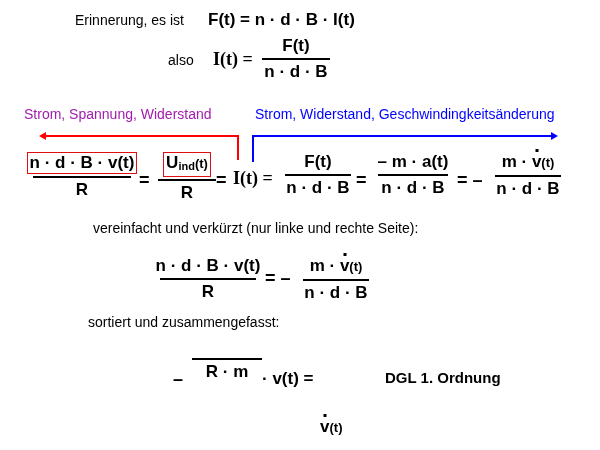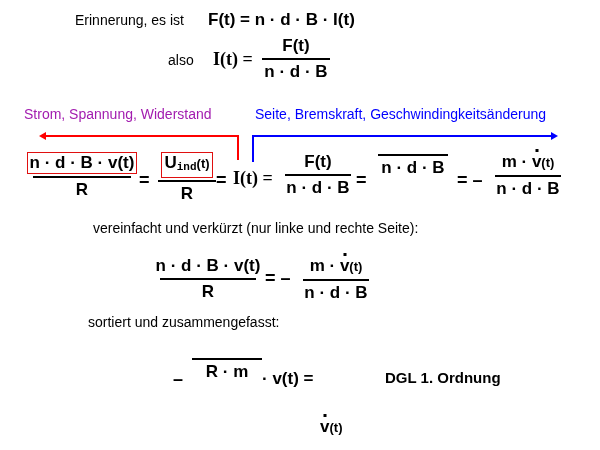--- a/index.html
+++ b/index.html
@@ -12,39 +12,39 @@
   .frac { position: absolute; display: flex; flex-direction: column; align-items: center; }
   .num, .den { white-space: nowrap; font-weight: bold; font-size: 17px; line-height: 20px; }
   .bar { height: 2px; background: #000; align-self: stretch; margin: 2px 0; }
   .box { border: 1.5px solid #e01010; padding: 0 2px; }
   .red { color: #a21caf; }
   .blue { color: #0000ff; }
   .dotv { position: relative; display: inline-block; }
   .dotv::before { content: ""; position: absolute; left: 50%; top: -3px; width: 3px; height: 3px;
                   background: #000; transform: translateX(-50%); }
   sup { font-size: 11px; vertical-align: 7px; }
-  sub { font-size: 11px; vertical-align: -2px; font-family: Liberation Mono, monospace; }
+  sub { font-size: 11px; vertical-align: -2px; }
   .eq { font-size: 18px; font-weight: bold; }
 </style>
 </head>
 <body>
 
 <div class="abs txt" style="left:75px; top:12px;">Erinnerung, es ist</div>
 <div class="abs big" style="left:208px; top:10px;">F(t) = n · d · B · I(t)</div>
 
 <div class="abs txt" style="left:168px; top:52px;">also</div>
 <div class="abs serif" style="left:213px; top:49px;">I(t) =</div>
 <div class="frac" style="left:262px; top:36px; width:68px;">
   <div class="num">F(t)</div>
   <div class="bar"></div>
   <div class="den">n · d · B</div>
 </div>
 
 <div class="abs txt red" style="left:24px; top:106px;">Strom, Spannung, Widerstand</div>
-<div class="abs txt blue" style="left:255px; top:106px;">Seite, Bremskraft, Geschwindingkeitsänderung</div>
+<div class="abs txt blue" style="left:255px; top:106px;">Strom, Widerstand, Geschwindingkeitsänderung</div>
 
 <svg class="abs" style="left:0; top:0;" width="600" height="450">
   <g>
     <polyline points="238,160 238,136 44,136" fill="none" stroke="#ff0000" stroke-width="2"></polyline>
     <polygon points="39,136 46,132 46,140" fill="#ff0000"></polygon>
   </g>
   <g>
     <polyline points="253,162 253,136 552,136" fill="none" stroke="#0000ff" stroke-width="2"></polyline>
     <polygon points="558,136 551,132 551,140" fill="#0000ff"></polygon>
   </g>
@@ -66,20 +66,21 @@
 <div class="abs eq" style="left:216px; top:170px;">=</div>
 <div class="abs serif" style="left:233px; top:168px;">I(t) =</div>
 
 <div class="frac" style="left:285px; top:152px; width:66px;">
   <div class="num">F(t)</div>
   <div class="bar"></div>
   <div class="den">n · d · B</div>
 </div>
 <div class="abs eq" style="left:356px; top:170px;">=</div>
 <div class="frac" style="left:378px; top:152px; width:70px;">
+  <div class="num">– m · a(t)</div>
   <div class="bar"></div>
   <div class="den">n · d · B</div>
 </div>
 <div class="abs eq" style="left:457px; top:170px;">= –</div>
 <div class="frac" style="left:495px; top:152px; width:66px;">
   <div class="num">
     <span>m ·</span>
     <span class="dotv">v</span><span style="font-size:13px">(t)</span>
   </div>
   <div class="bar"></div>

